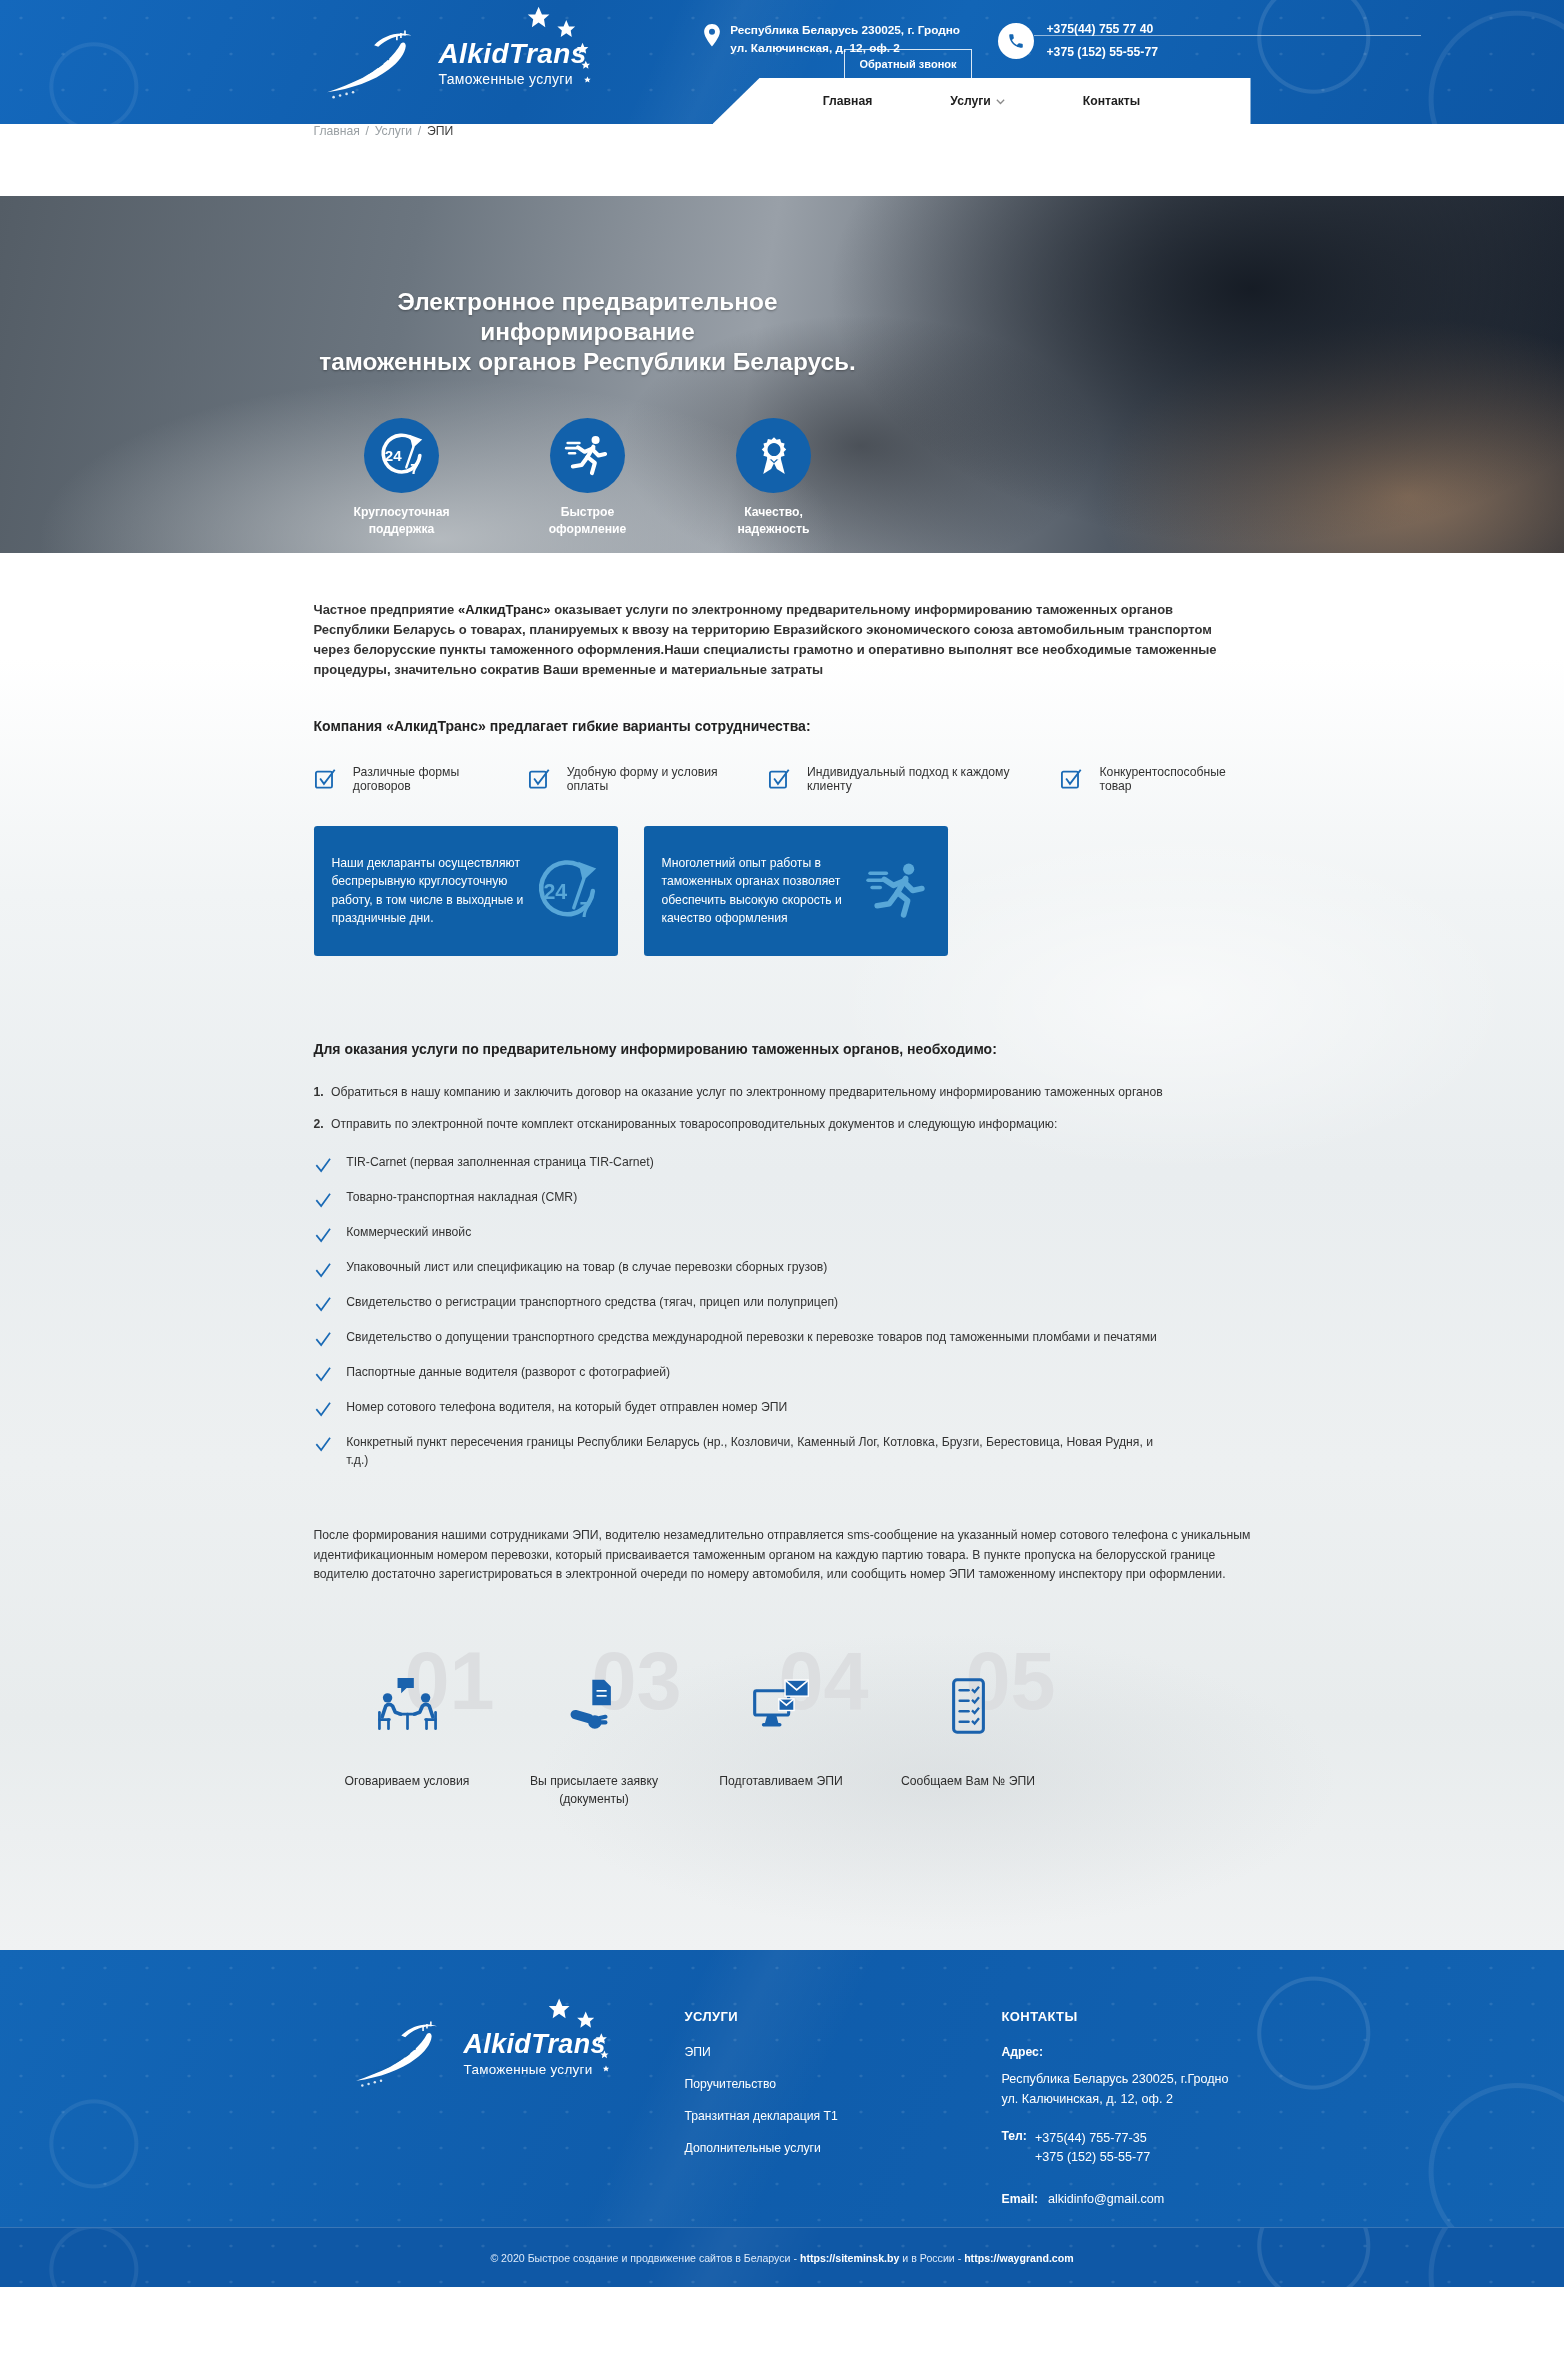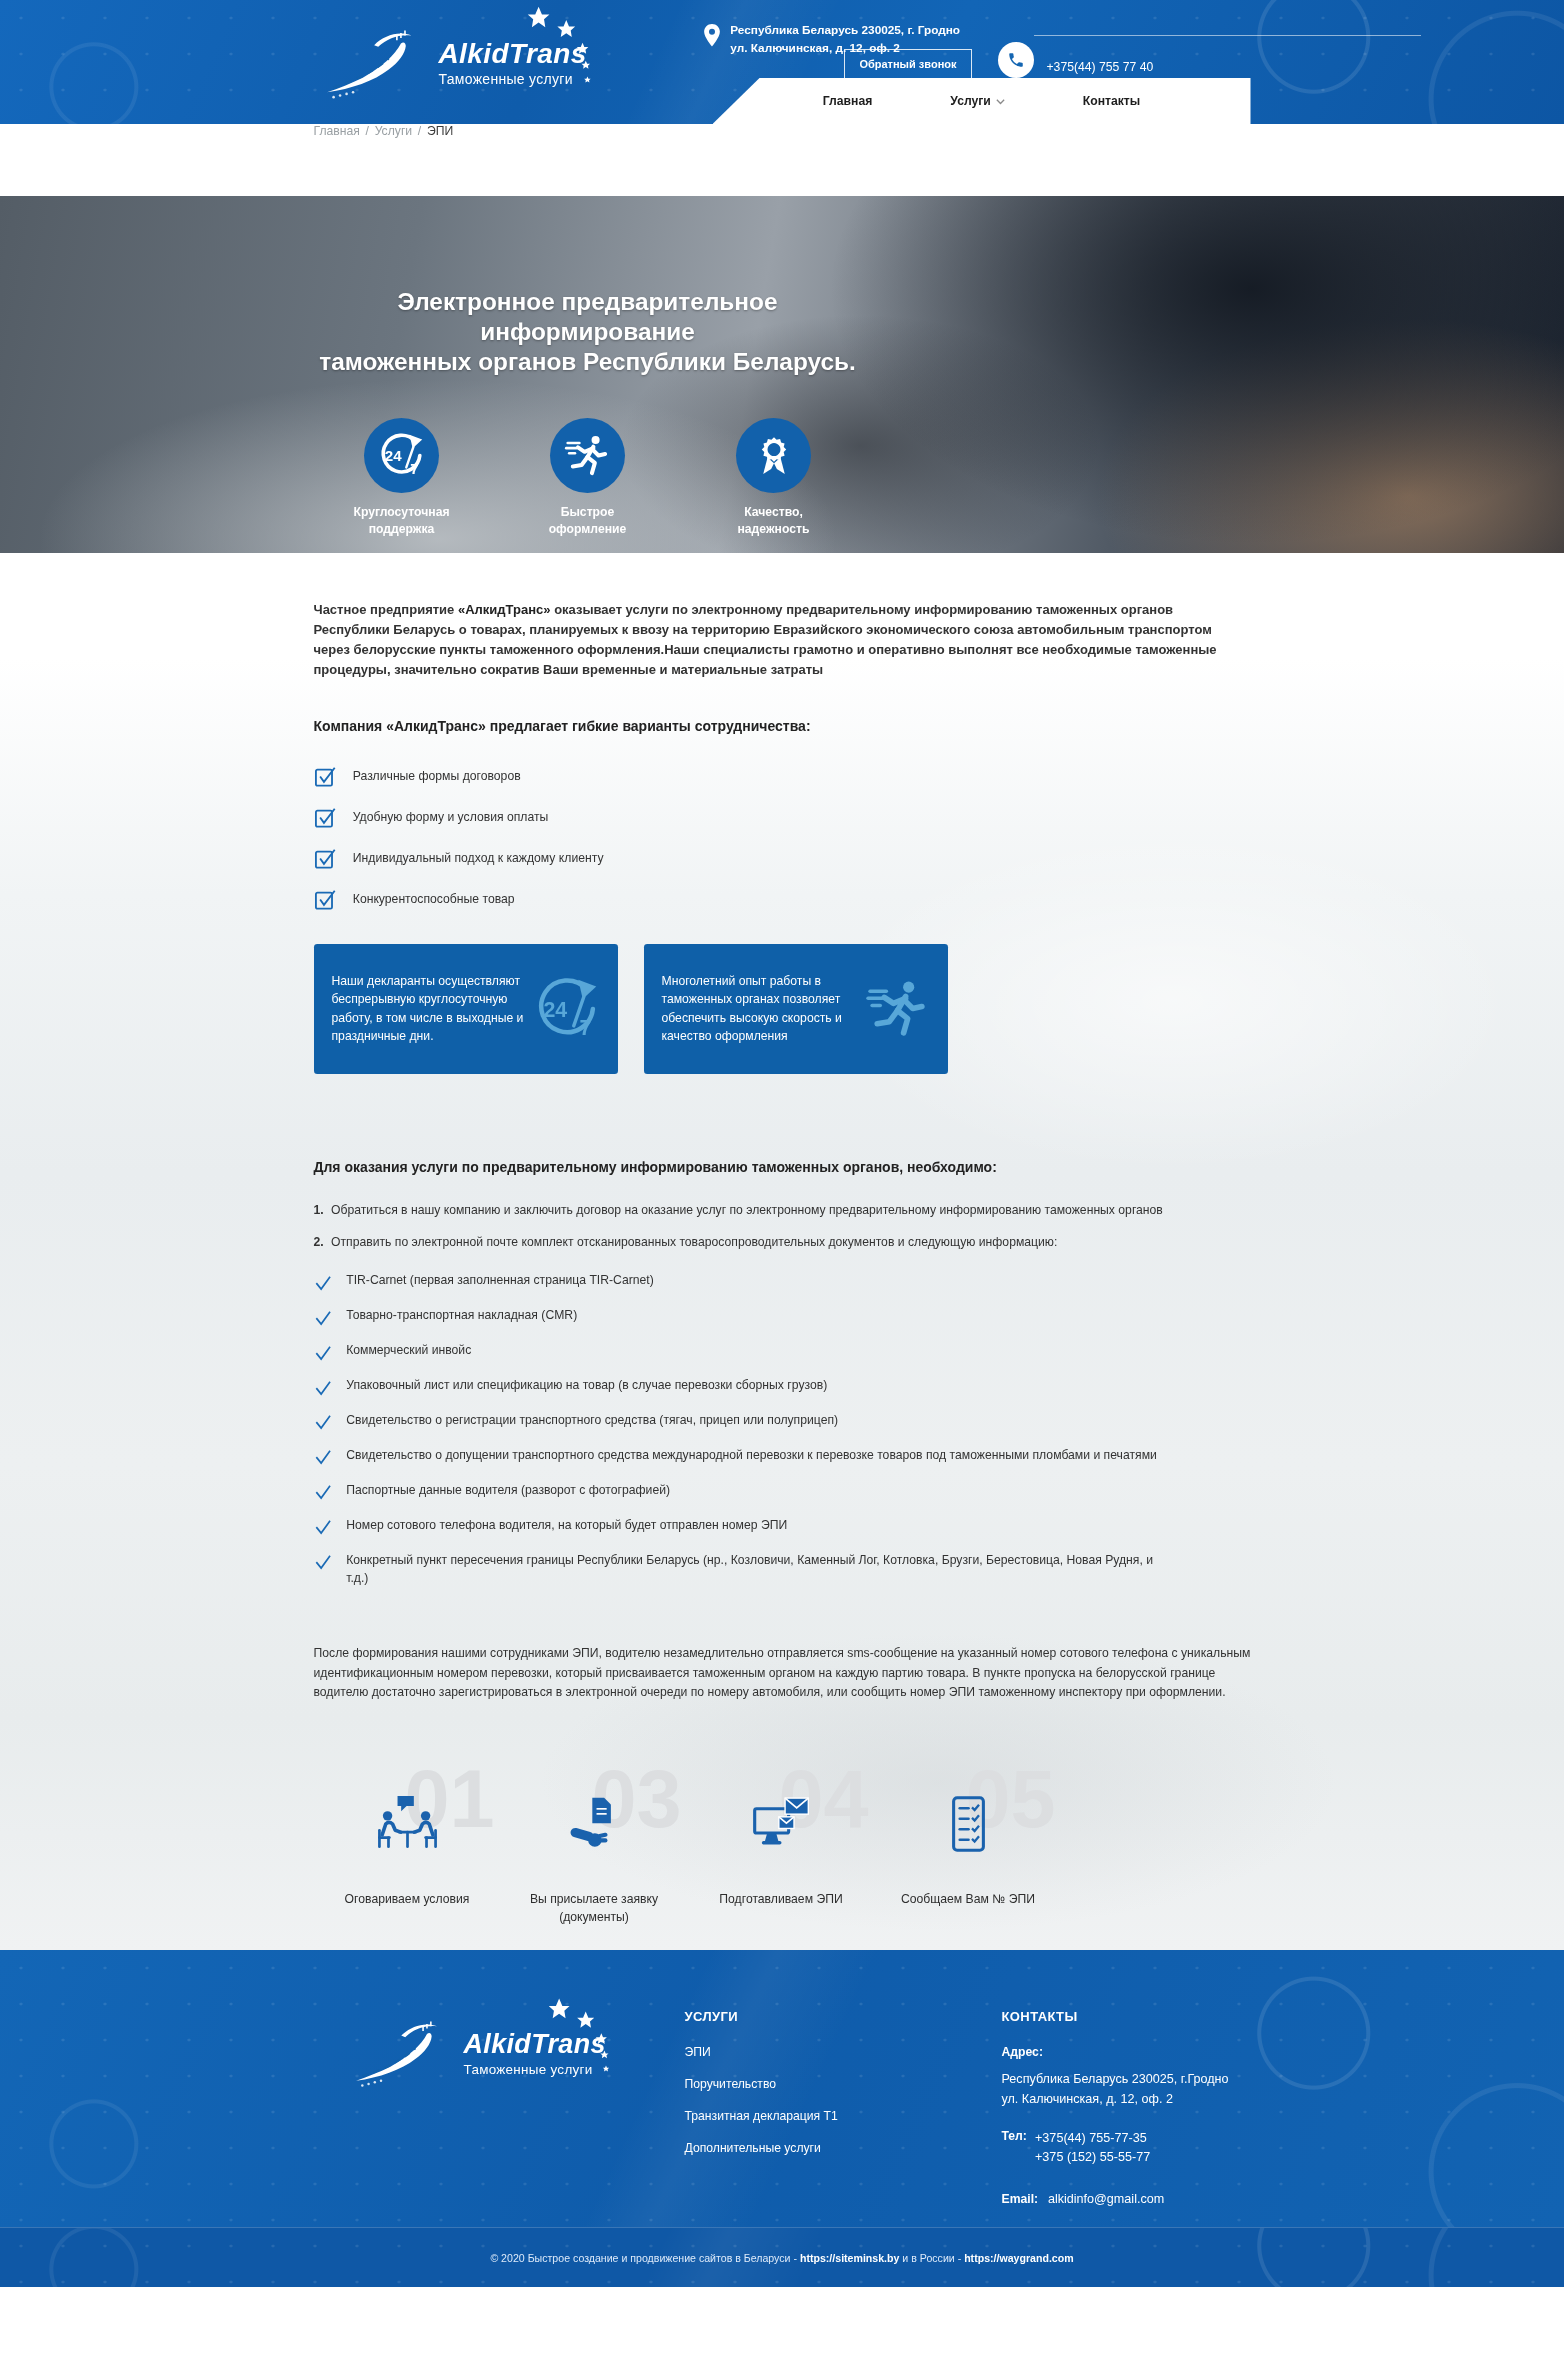--- a/index.html
+++ b/index.html
@@ -22,21 +22,21 @@
   .logo-text { position:absolute; left:112px; top:33px; color:#fff; white-space:nowrap; }
   .logo-name { font-size:28px; font-weight:bold; font-style:italic; letter-spacing:0.4px; }
   .logo-tagline { font-size:14px; margin-top:1.6px; letter-spacing:0.3px; }
   .logo-stars { position:absolute; left:187px; top:0; width:85px; height:96px; }
   .hdr-contacts { position:absolute; left:389px; top:21px; display:flex; color:#fff; }
   .hdr-address { display:flex; gap:9.8px; align-items:flex-start; width:269px; }
   .hdr-address svg { flex:none; margin-top:1.6px; }
   .hdr-address-lines { font-size:11.8px; font-weight:bold; line-height:1.55; }
   .hdr-phones { position:absolute; left:295px; top:-3.3px; display:flex; gap:13px; align-items:center; }
   .phone-circle { width:36px; height:36px; border-radius:50%; background:#fff; display:flex; align-items:center; justify-content:center; flex:none; }
-  .phone-nums { font-size:12.2px; font-weight:normal; line-height:1.9; white-space:nowrap; position:relative; z-index:1;margin-top:38px; }
+  .phone-nums { font-size:12.2px; font-weight:bold; line-height:1.9; white-space:nowrap; position:relative; z-index:1; }
   .phone-divider { position:absolute; left:36px; top:17px; width:387px; height:0.8px; background:rgba(255,255,255,.55); z-index:0; }
   .callback-btn { position:absolute; right:0; top:28px; border:0.8px solid rgba(255,255,255,.85); background:transparent; color:#fff; font-family:inherit; font-size:11px; font-weight:bold; padding:8.1px 14px; cursor:pointer; white-space:nowrap; }
   .nav { position:absolute; right:0; bottom:0; height:46px; width:538px; background:#fff; clip-path:polygon(47px 0,100% 0,100% 100%,0 100%); display:flex; align-items:center; justify-content:center; gap:78px; }
   .nav-item { font-size:12.2px; font-weight:bold; color:#1e1e1e; cursor:pointer; display:flex; align-items:center; gap:4.9px; white-space:nowrap; }
   .nav-item svg { margin-top:1.6px; }
 
   
   .breadcrumb-bar { height:72px; background:#fff; }
   .breadcrumb { display:flex; align-items:center; height:100%; font-size:12.2px; color:#9aa0a4; gap:5.7px; }
   .breadcrumb .bc-link { cursor:pointer; }
@@ -61,21 +61,21 @@
   .main { height:1397px; overflow:hidden; position:relative;
     background:linear-gradient(180deg,#ffffff 0px,#ffffff 106px,#f1f4f5 342px,#e9edef 619px,#edf0f1 912px,#e8eced 1165px,#f0f2f3 1397px); }
   .main::before { content:""; position:absolute; inset:0; pointer-events:none;
     background:
       radial-gradient(ellipse 489px 244px at 75% 32%, rgba(255,255,255,.55), transparent 70%),
       radial-gradient(ellipse 570px 212px at 60% 88%, rgba(190,196,200,.30), transparent 70%); }
   .main .container { position:relative; z-index:1; }
   .intro { padding-top:47px; font-size:13px; line-height:1.55; color:#333;font-weight:bold; }
   .intro b { color:#222; }
   .section-heading { margin-top:37px; font-size:14px; font-weight:bold; color:#222; }
-  .coop-list { margin-top:31px; display:flex; flex-direction:column; gap:18px; }
+  .coop-list { margin-top:31px; display:flex; gap:18px; }
   .check-row { display:flex; align-items:center; gap:16.3px; font-size:12.2px; color:#333; }
   .check-row svg { flex:none; }
   .cards { margin-top:33px; display:flex; gap:26px; }
   .card { width:304px; height:130px; background:#0f60a8; border-radius:3.3px; color:#fff; display:flex; align-items:center; gap:3.3px; padding:0 11.4px 0 18px; }
   .card p { font-size:12.2px; line-height:1.5; flex:1; }
   .card .card-icon { width:78px; flex:none; color:#58a7d8; display:flex; justify-content:center; }
   .req-heading { margin-top:85px; }
   .numbered { margin-top:26px; display:flex; flex-direction:column; gap:14px; }
   .num-item { display:flex; gap:7.3px; font-size:12.2px; line-height:1.5; width:904px; }
   .num-item .num { font-weight:bold; flex:none; }

